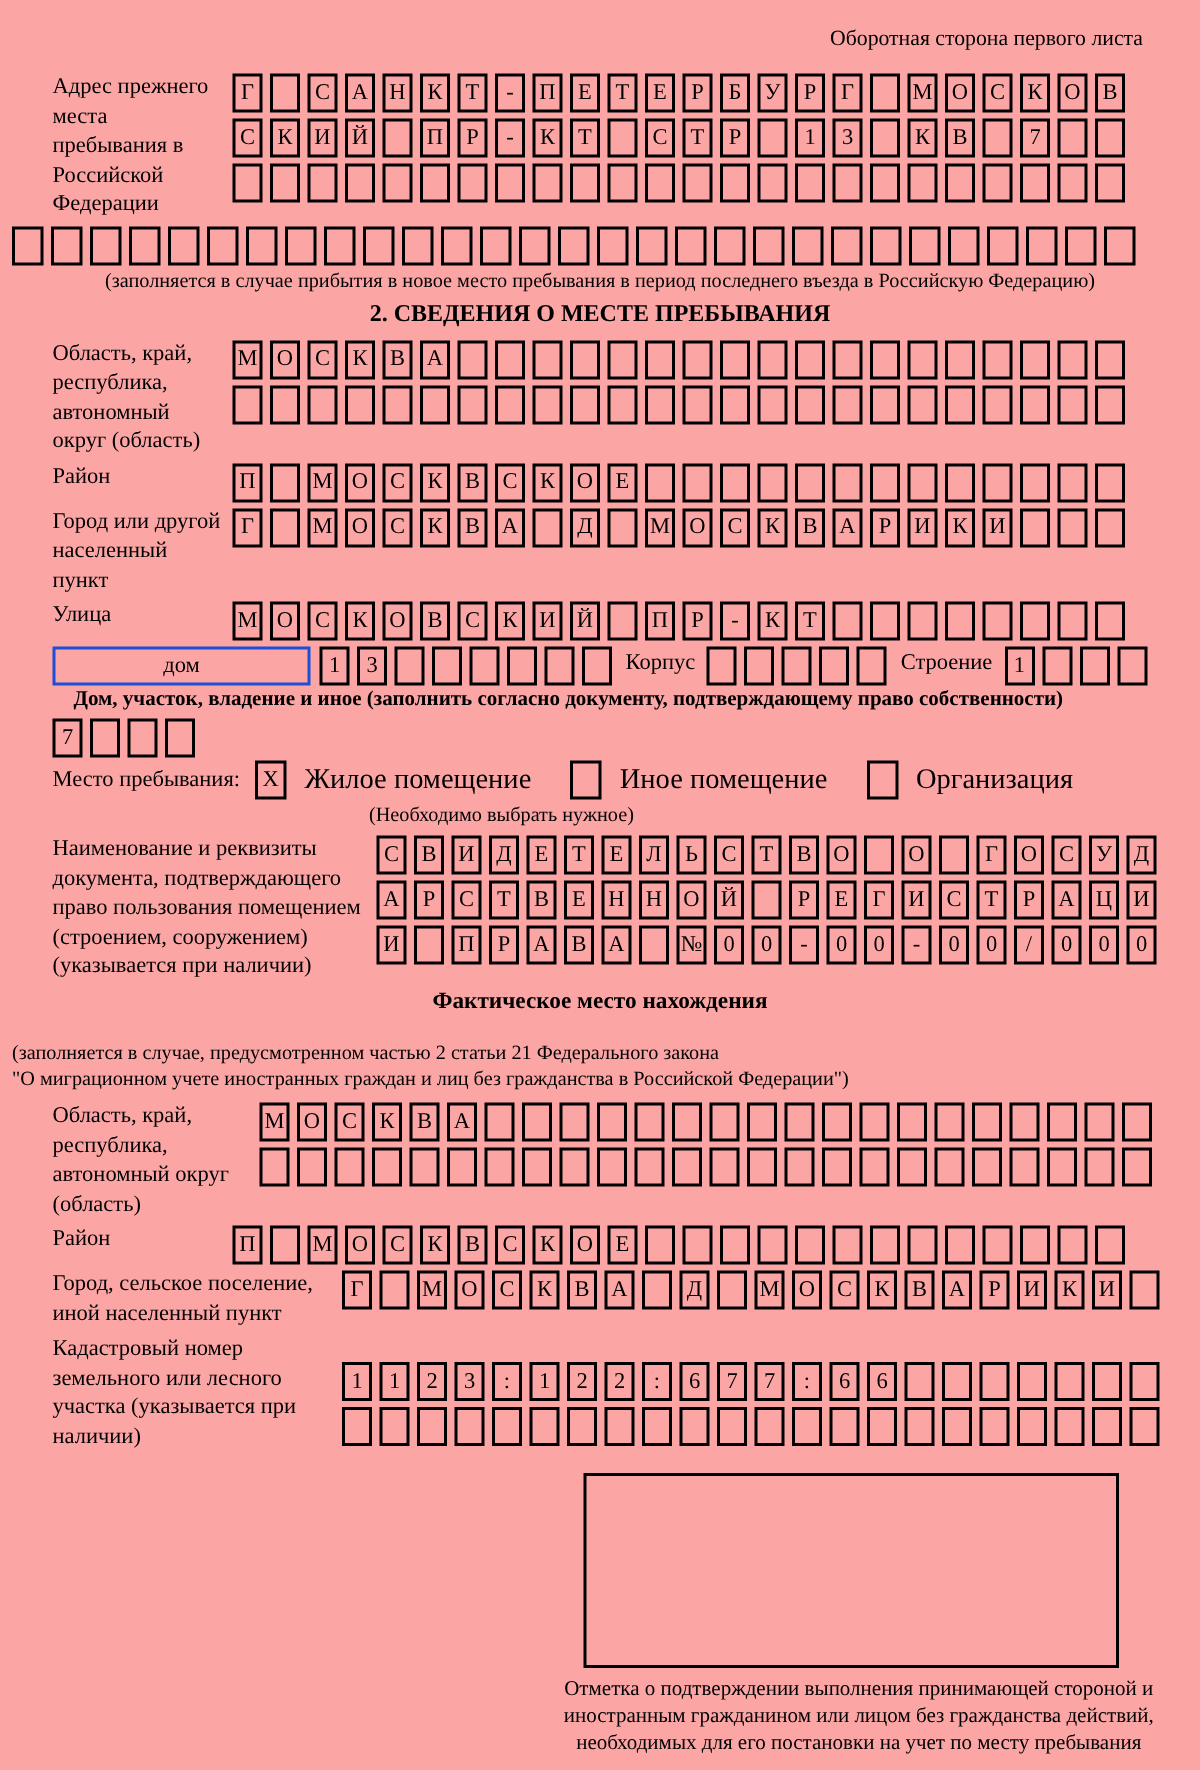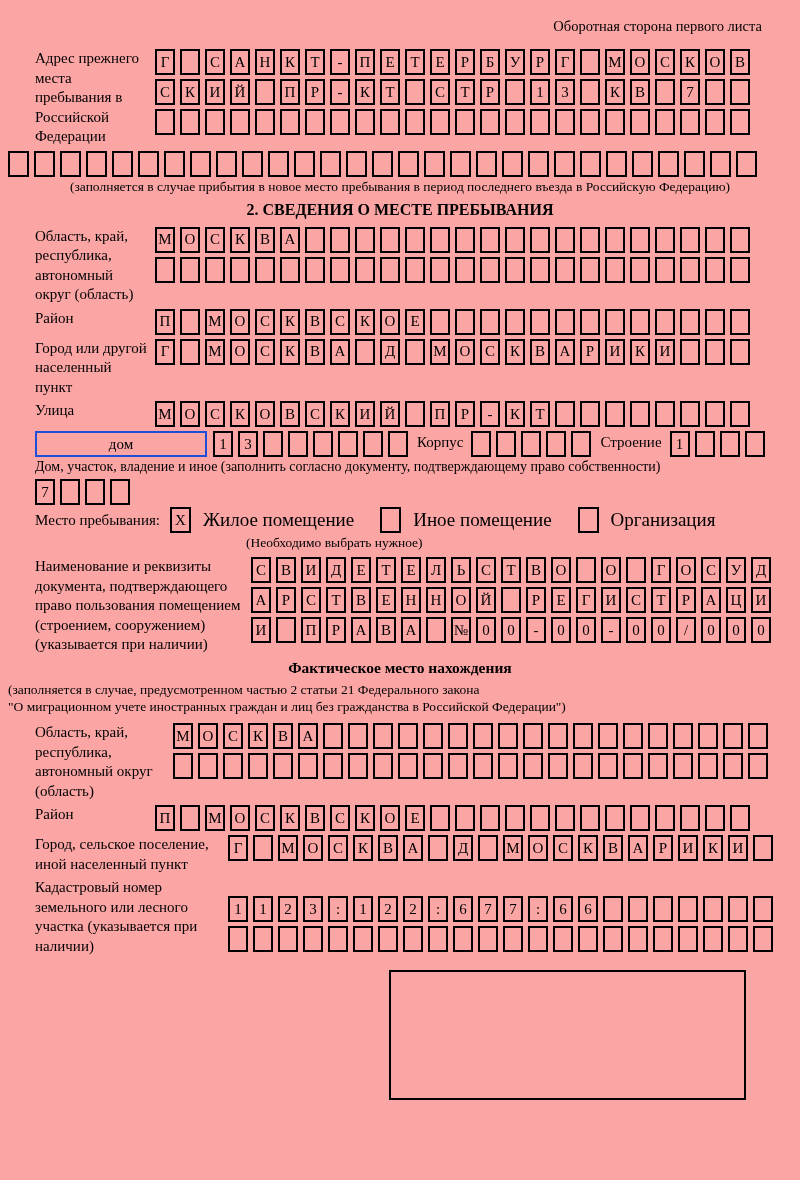--- a/index.html
+++ b/index.html
@@ -25,32 +25,32 @@
     width:20px; height:26px; box-sizing:border-box; border:2px solid #000;
     margin-right:5px; flex-shrink:0;
     display:inline-flex; align-items:center; justify-content:center;
     font-size:15px; line-height:1;
   }
   .fullrow{ margin:0 0 2px 0; }
   .fullrow .cell{ width:21px; }
   .note{ font-size:13.5px; }
   .center{ text-align:center; }
   .h2{ text-align:center; font-weight:bold; font-size:16px; margin:6px 0 8px 0; }
-  .h3{ text-align:center; font-weight:bold; font-size:15.5px; margin:4px 0 4px 0; }
+  .h3{ text-align:center; font-weight:bold; font-size:15.5px; margin:4px 0 16px 0; }
   .subnote{ text-align:left; font-size:13.5px; line-height:1.28; margin-bottom:8px; }
   .houserow{ display:flex; align-items:flex-start; margin:0 0 2px 27px; }
   .bigbox{
     box-sizing:border-box; border:2px solid #1d4ed8; height:26px;
     display:flex; align-items:center; justify-content:center;
     font-size:15px; flex-shrink:0; margin-right:6px;
   }
   .dombox{ width:172px; }
   .kvbox{ width:200px; }
   .hlabel{ font-size:15px; margin:3px 8px 0 4px; white-space:nowrap; }
-  .caption{ font-size:14px; margin:0 0 4px 27px; }
+  .caption{ font-size:14px; margin:0 0 4px 41px;font-weight:bold; }
   .stayrow{ display:flex; align-items:center; padding-left:27px; margin:2px 0 2px 0; }
   .stay-label{ font-size:15px; margin-right:10px; }
   .opt{ display:flex; align-items:center; margin-right:26px; }
   .cb{
     width:21px; height:26px; box-sizing:border-box; border:2px solid #000;
     display:inline-flex; align-items:center; justify-content:center;
     font-size:15px; margin-right:12px; flex-shrink:0;
   }
   .opt-label{ font-size:19px; }
   .choosenote{ font-size:13.5px; margin:0 0 6px 238px; }
@@ -649,14 +649,15 @@
           <div class="cell"></div>
           <div class="cell"></div>
           <div class="cell"></div>
           <div class="cell"></div>
           <div class="cell"></div>
         </div>
     </div>
   </div>
 
   <div class="stampbox"></div>
+  <div class="stampcaption">Отметка о подтверждении выполнения принимающей стороной и иностранным гражданином или лицом без гражданства действий, необходимых для его постановки на учет по месту пребывания</div>
 
 </div>
 
 </body></html>

